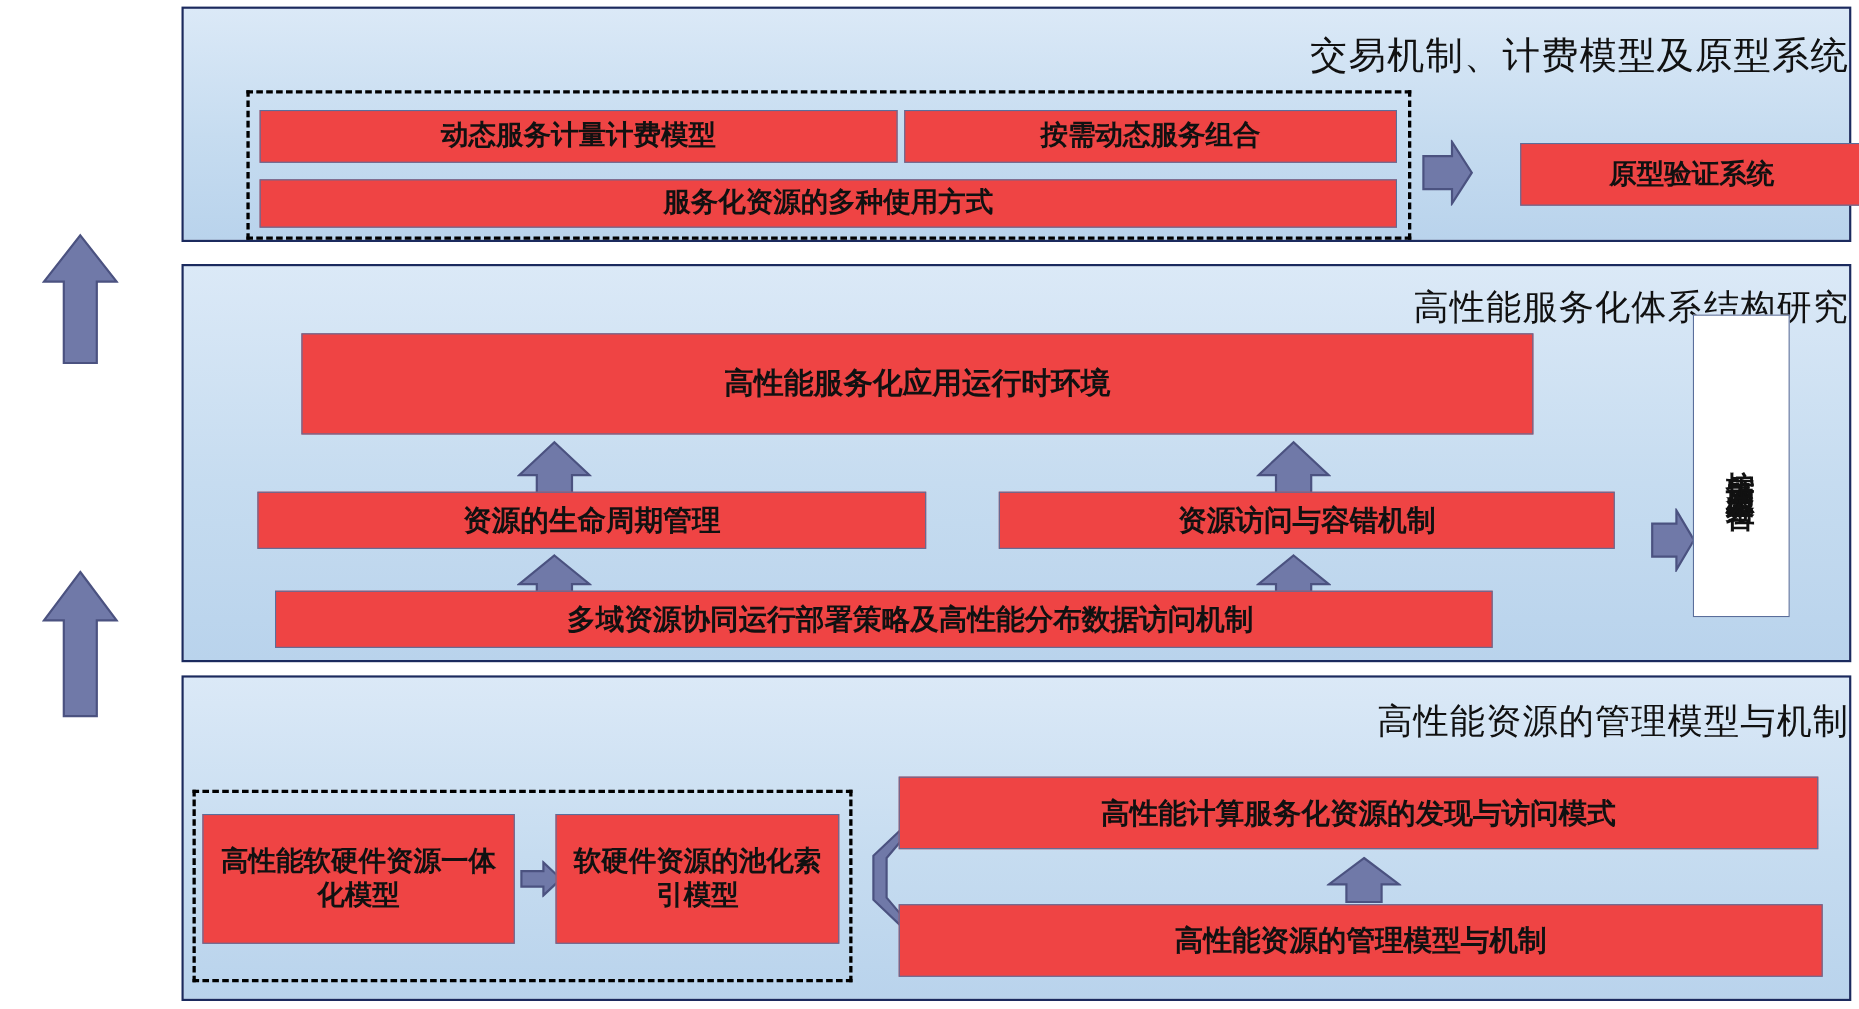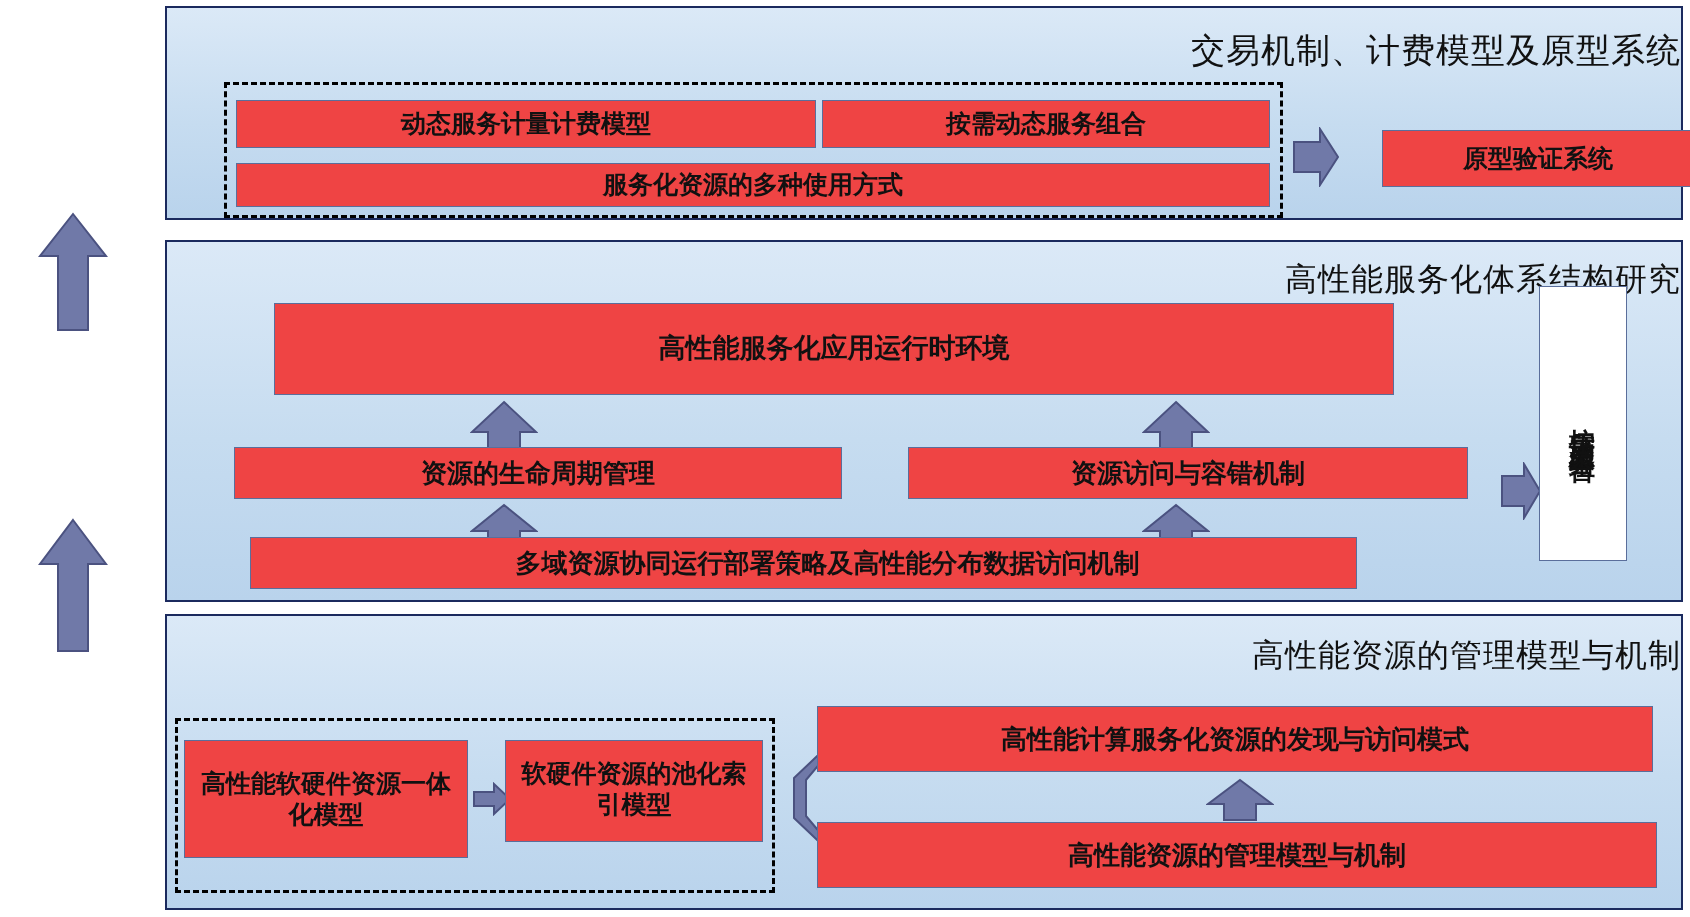--- a/index.html
+++ b/index.html
@@ -161,21 +161,21 @@
   <div class="dashed" style="left:175px; top:718px; width:600px; height:175px;"></div>
 
   <div class="wbox" style="left:184px; top:740px; width:284px; height:118px; font-size:25px; padding:16px 10px;">高性能软硬件资源一体化模型</div>
 
   <div class="arrow" style="left:472px; top:782px; width:40px; height:34px;">
     <svg width="40" height="34" viewBox="0 0 40 34">
       <polygon points="2,10 22,10 22,2 38,17 22,32 22,24 2,24" fill="#7079a8" stroke="#4b5280" stroke-width="2"></polygon>
     </svg>
   </div>
 
-  <div class="wbox" style="left:505px; top:740px; width:258px; height:102px; font-size:25px; padding:0 10px;font-family:Liberation Mono, monospace;">软硬件资源的池化索引模型</div>
+  <div class="wbox" style="left:505px; top:740px; width:258px; height:118px; font-size:25px; padding:0 10px;">软硬件资源的池化索引模型</div>
 
   <div class="arrow" style="left:774px; top:718px; width:82px; height:160px;">
     <svg width="82" height="160" viewBox="0 0 82 160">
       <polygon points="78,6 52,10 60,22 20,60 20,100 60,138 52,150 78,154 74,124 64,136 32,98 32,62 64,24 74,36" fill="#7079a8" stroke="#4b5280" stroke-width="2" stroke-linejoin="round"></polygon>
     </svg>
   </div>
 
   <div class="wbox" style="left:817px; top:706px; width:836px; height:66px; font-size:26px;">高性能计算服务化资源的发现与访问模式</div>
 
   <div class="arrow" style="left:1206px; top:778px; width:68px; height:44px;">

